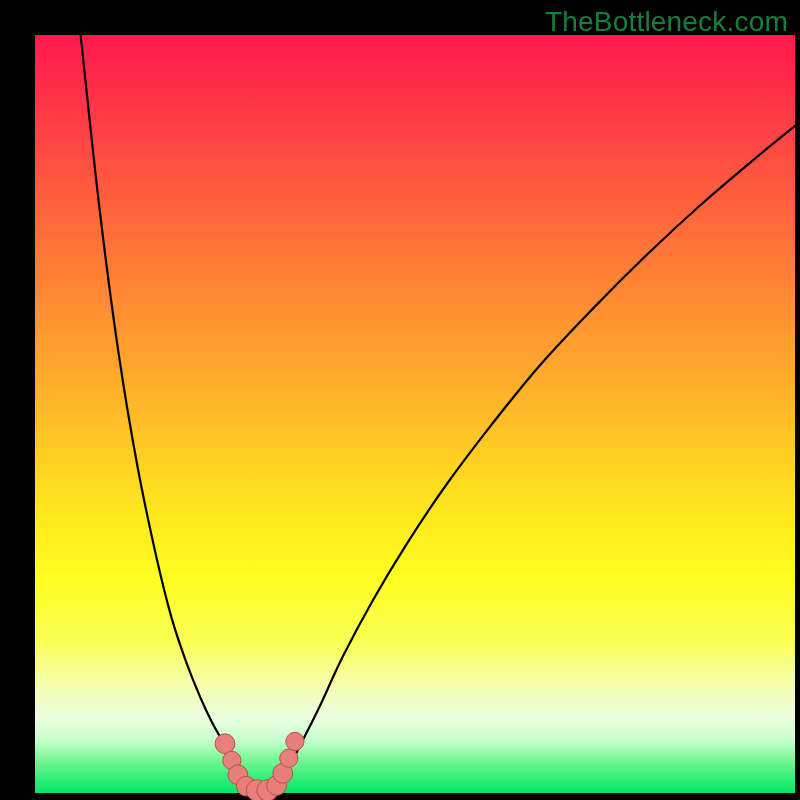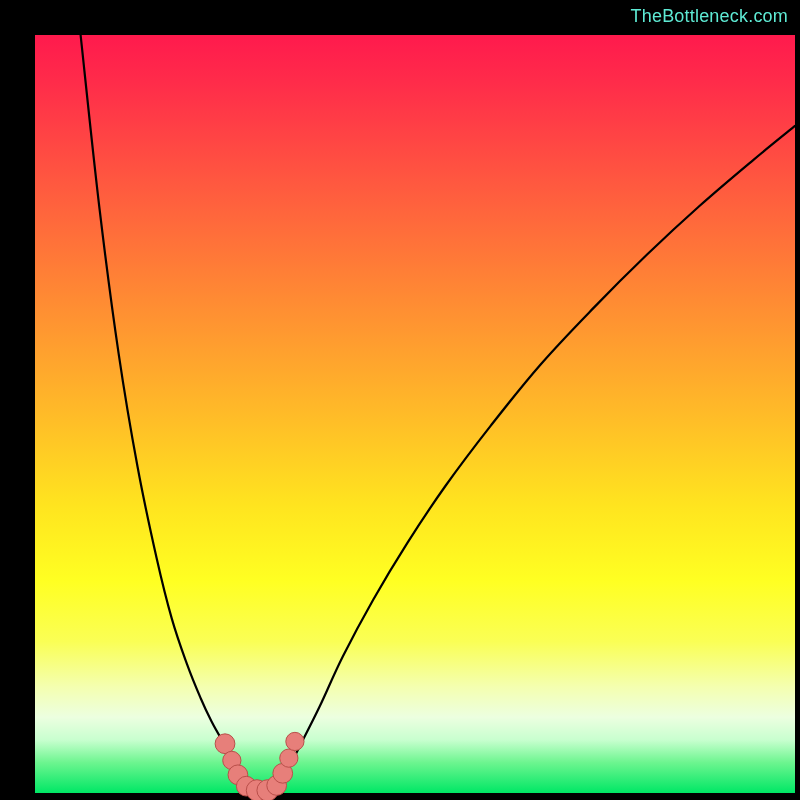--- a/index.html
+++ b/index.html
@@ -14,22 +14,22 @@
   .frame {
     position: relative;
     width: 800px;
     height: 800px;
     background: #000;
   }
   .watermark {
     position: absolute;
     top: 6px;
     right: 12px;
-    color: #5eead4;
-    font-size: 18px;
+    color: #15803d;
+    font-size: 28px;
     font-weight: 500;
     letter-spacing: 0.2px;
     z-index: 10;
   }
   svg {
     position: absolute;
     top: 0;
     left: 0;
   }
 </style>

